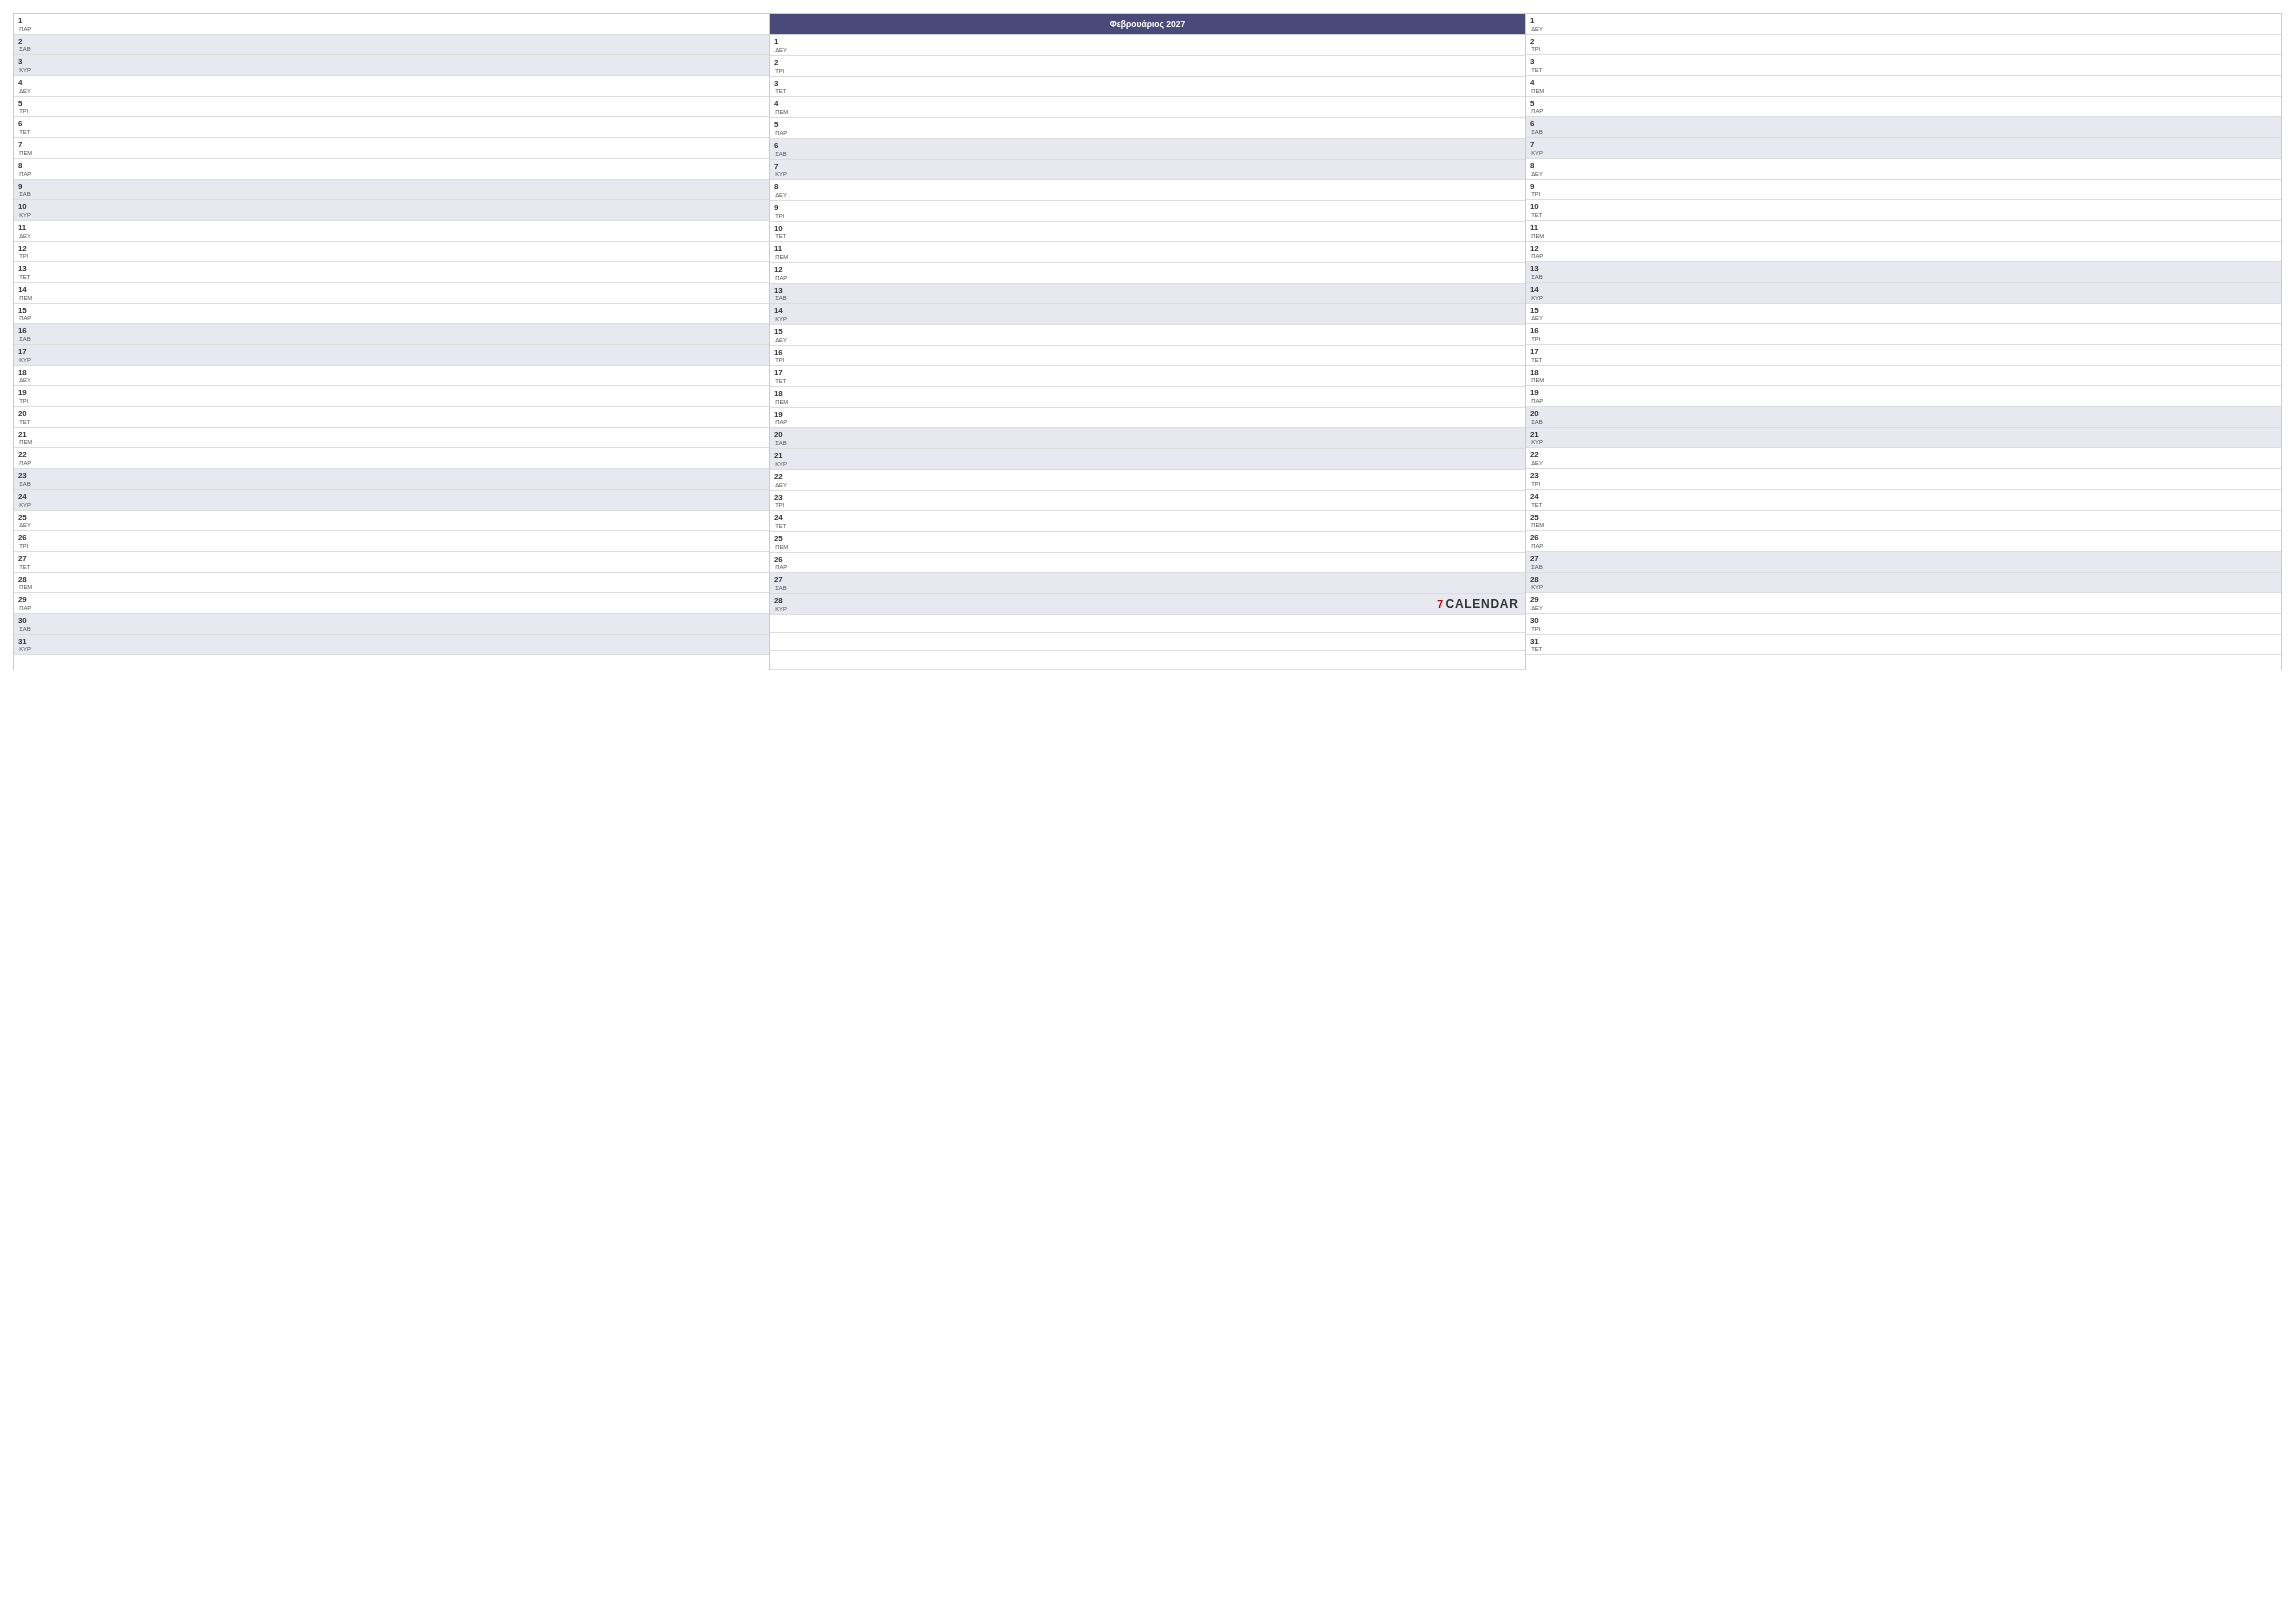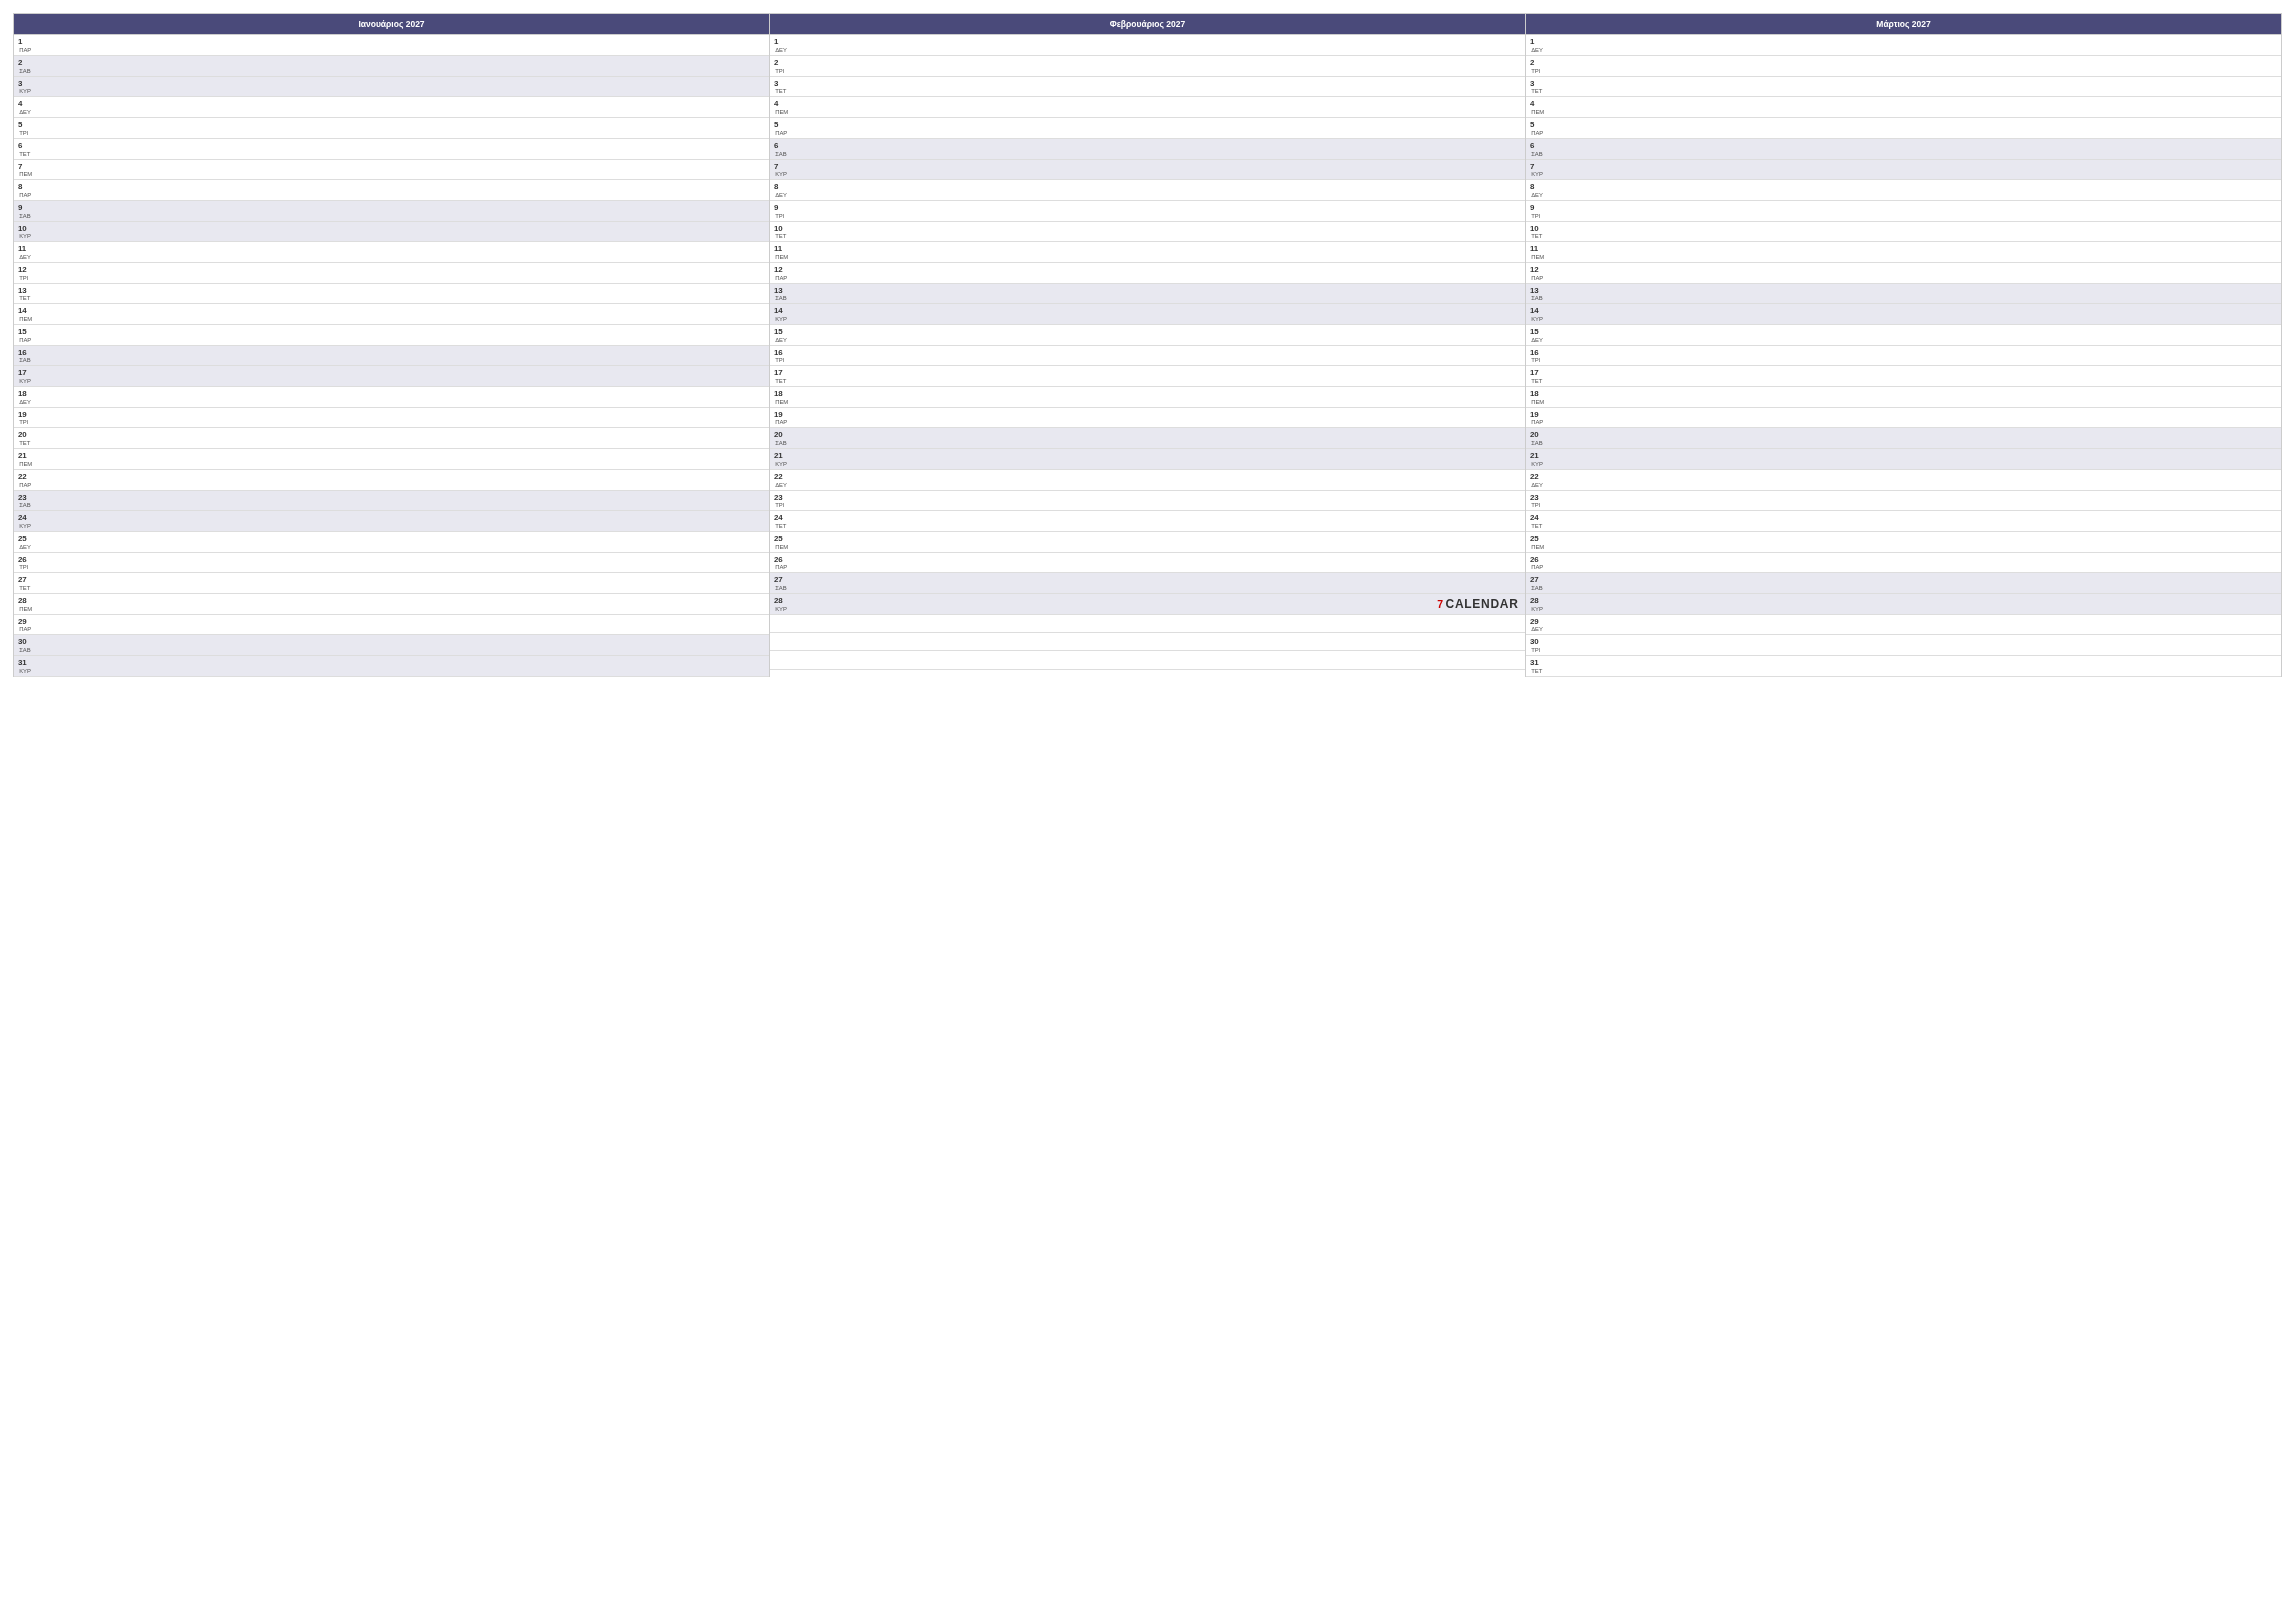--- a/index.html
+++ b/index.html
@@ -100,21 +100,20 @@
       color: #333;
       letter-spacing: 0.7px;
     }
   </style>
 </head>
 <body>
 
 <div class="calendar-wrapper">
   <div class="calendar-grid" id="calendar-grid">
   <div class="month-column">
-        <div class="month-header">Ιανουάριος 2027</div>
         <div class="day-row weekday">
           <div class="day-content">
             <span class="day-number">1</span>
             <span class="day-name">ΠΑΡ</span>
           </div>
         </div>
         <div class="day-row weekend">
           <div class="day-content">
             <span class="day-number">2</span>
             <span class="day-name">ΣΑΒ</span>
@@ -467,21 +466,20 @@
           <div class="calendar-watermark">
             <span class="watermark-icon">7</span>
             <span class="watermark-text">CALENDAR</span>
           </div>
         </div>
         <div class="day-row weekday" style="min-height: 18.3px;"></div>
         <div class="day-row weekday" style="min-height: 18.3px;"></div>
         <div class="day-row weekday" style="min-height: 18.3px;"></div>
       </div>
       <div class="month-column">
-        <div class="month-header">Μάρτιος 2027</div>
         <div class="day-row weekday">
           <div class="day-content">
             <span class="day-number">1</span>
             <span class="day-name">ΔΕΥ</span>
           </div>
         </div>
         <div class="day-row weekday">
           <div class="day-content">
             <span class="day-number">2</span>
             <span class="day-name">ΤΡΙ</span>

